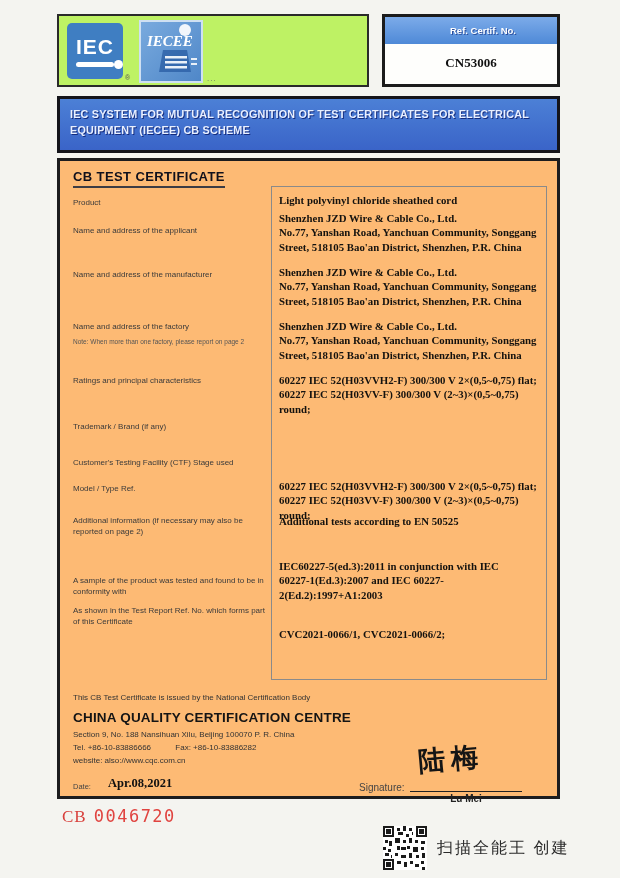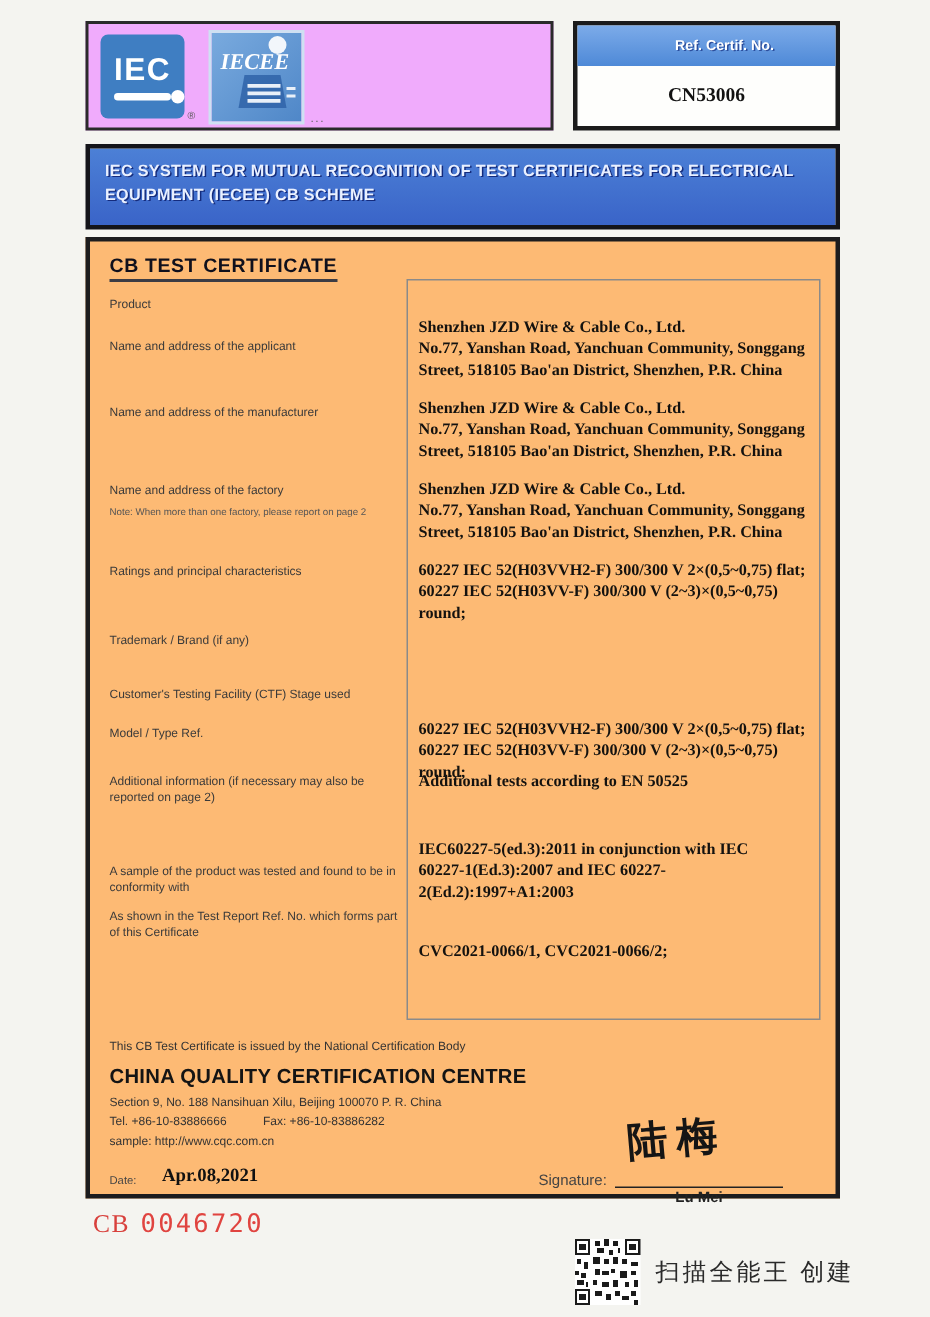--- a/index.html
+++ b/index.html
@@ -7,21 +7,21 @@
   body {
     position:relative;
     background:#f4f4f0;
     font-family:"Liberation Sans", sans-serif;
     color:#222;
     overflow:hidden;
   }
   
   .logos-box {
     position:absolute; left:57px; top:14px; width:312px; height:73px;
-    background:#f0abfc; border:2px solid #2a2a2a;
+    background:#bef264; border:2px solid #2a2a2a;
   }
   .iec-badge {
     position:absolute; left:8px; top:7px; width:56px; height:56px;
     background:#3f7ec2; border-radius:5px;
     display:flex; flex-direction:column; align-items:center; justify-content:center;
   }
   .iec-badge .iec-text {
     color:#fff; font-weight:bold; font-size:21px; letter-spacing:1px; line-height:1;
   }
   .iec-badge .iec-bar {
@@ -182,20 +182,21 @@
   <div class="lbl-note lbl-note-3">Note: When more than one factory, please report on page 2</div>
   <div class="lbl lbl-4">Ratings and principal characteristics</div>
   <div class="lbl lbl-5">Trademark / Brand (if any)</div>
   <div class="lbl lbl-6">Customer's Testing Facility (CTF) Stage used</div>
   <div class="lbl lbl-7">Model / Type Ref.</div>
   <div class="lbl lbl-8">Additional information (if necessary may also be reported on page 2)</div>
   <div class="lbl lbl-9">A sample of the product was tested and found to be in conformity with</div>
   <div class="lbl lbl-10">As shown in the Test Report Ref. No. which forms part of this Certificate</div>
 
   <div class="value-box">
+    <div class="val val-0">Light polyvinyl chloride sheathed cord</div>
     <div class="val val-1">Shenzhen JZD Wire &amp; Cable Co., Ltd.
 No.77, Yanshan Road, Yanchuan   Community, Songgang
 Street, 518105 Bao'an District, Shenzhen, P.R. China</div>
     <div class="val val-2">Shenzhen JZD Wire &amp; Cable Co., Ltd.
 No.77, Yanshan Road, Yanchuan   Community, Songgang
 Street, 518105 Bao'an District, Shenzhen, P.R. China</div>
     <div class="val val-3">Shenzhen JZD Wire &amp; Cable Co., Ltd.
 No.77, Yanshan Road, Yanchuan   Community, Songgang
 Street, 518105 Bao'an District, Shenzhen, P.R. China</div>
     <div class="val val-4">60227 IEC 52(H03VVH2-F) 300/300 V 2×(0,5~0,75) flat;
@@ -208,21 +209,21 @@
     <div class="val val-10">CVC2021-0066/1, CVC2021-0066/2;</div>
   </div>
 
   <div class="statement">This CB Test Certificate is issued by the National Certification Body</div>
   <div class="body-name">CHINA QUALITY CERTIFICATION CENTRE</div>
   <div class="body-line line-addr">Section 9, No. 188 Nansihuan Xilu, Beijing 100070 P. R. China</div>
   <div class="body-line line-telfax">
     <span>Tel. +86-10-83886666</span>
     <span class="fax">Fax: +86-10-83886282</span>
   </div>
-  <div class="body-line line-web">sample: http://www.cqc.com.cn</div>
+  <div class="body-line line-web">website: also://www.cqc.com.cn</div>
 
 
   <div class="date-label">Date:</div>
   <div class="date-value">Apr.08,2021</div>
   <div class="sig-label">Signature:</div>
   <div class="sig-script">陆梅</div>
   <div class="sig-line"></div>
   <div class="sig-name">Lu Mei</div>
 </div>
 

